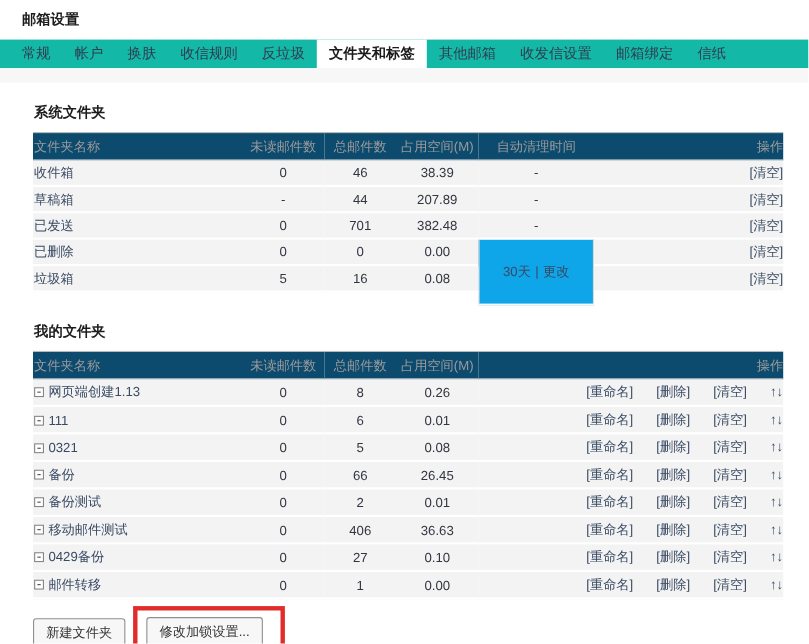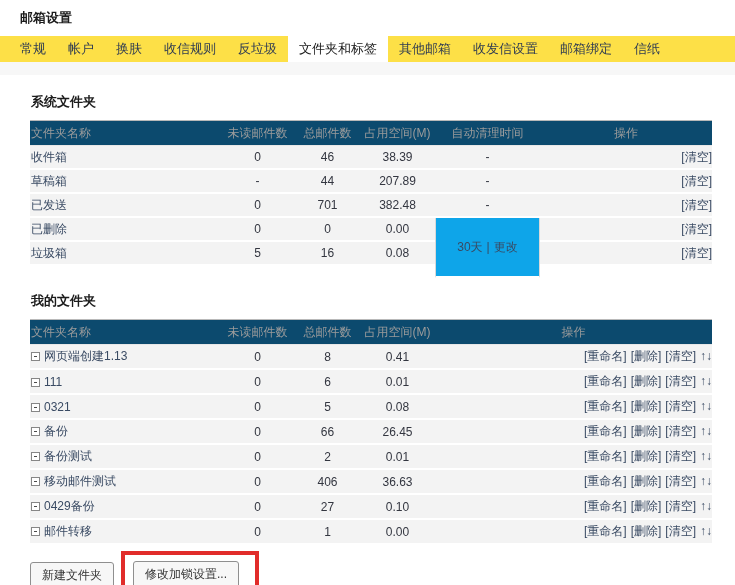--- a/index.html
+++ b/index.html
@@ -1,37 +1,37 @@
 <!DOCTYPE html>
 <html><head>
 <meta charset="utf-8">
 <style>
   * { margin:0; padding:0; box-sizing:border-box; }
   html,body { width:735px; height:585px; background:#fff; overflow:hidden;
     font-family:"Liberation Sans","DejaVu Sans",sans-serif; font-size:12px; color:#333; }
   .page-title { padding:9px 0 0 20px; font-size:13px; font-weight:bold; color:#1c1c1c; }
-  .tabbar { margin-top:9px; background:#fde047; height:26px; display:flex; align-items:stretch; padding-left:9px; }
+  .tabbar { margin-top:9px; background:#14b8a6; height:26px; display:flex; align-items:stretch; padding-left:9px; }
   .tab { line-height:26px; padding:0 11px; color:#303c52; font-size:13px; cursor:pointer; white-space:nowrap; }
-  .tab.active { background:#fff; font-weight:normal; color:#1a1a1a; }
+  .tab.active { background:#fff; font-weight:bold; color:#1a1a1a; }
   .subbar { height:13px; background:#f7f7f7; }
   .content { padding:14px 23px 0 30px; }
   .section-title { font-size:13px; font-weight:bold; color:#1c1c1c; padding:14px 0 9px 1px; border-bottom:1px solid #b9b9b9; }
   .section-title.first { padding-top:4px;font-family:Liberation Serif, serif; }
   table { width:100%; border-collapse:separate; border-spacing:0; table-layout:fixed; }
   th { font-weight:normal; color:#9b9b9b; height:25px; border-bottom:1px solid #e7e7e7; background:#0c4a6e; text-align:center; }
   th.l { text-align:left; padding-left:1px; }
-  th.r { text-align:center; }
+  th.r { text-align:right; }
   td { background:#f3f3f3; height:24px; border-bottom:2px solid #fff; text-align:center; color:#333640; }
   td.l { text-align:left; padding-left:1px; color:#394a63; }
   td.r { text-align:right; color:#394a63; }
   td.dash { color:#333640; }
   td.merged { background:#0ea5e9; border-left:1px solid #d9d9d9; border-right:1px solid #d9d9d9; vertical-align:middle; color:#394a63; }
   td.spacer { background:#fff; height:12px; border-bottom:none; }
   .link { color:#394a63; cursor:pointer; }
-  .ops .link { margin-left:4px; }
+  .ops .link { margin-left:21px; }
   .arrow { margin-left:3px; }
   .arrow + .arrow { margin-left:0; }
   .collapse-icon { display:inline-block; width:9px; height:9px; border:1px solid #868686; background:#fff; position:relative; margin-right:4px; vertical-align:-1px; cursor:pointer; }
   .collapse-icon::after { content:""; position:absolute; left:2px; right:2px; top:3px; height:1px; background:#4a4a4a; }
   .mergetext .sep { margin:0 4px; }
   .btn-row { display:flex; align-items:center; margin-top:6px; }
   button.btn { font-family:inherit; font-size:12px; color:#333; background:#f7f7f7; border:1px solid #8f8f8f; border-radius:3px; padding:4px 11px; cursor:pointer; white-space:nowrap; }
   .red-annot { border:4px solid #e12c2a; padding:6px 16px 7px 8px; margin-left:7px; display:inline-block; }
   .my-table td { height:25px; }
 </style>
@@ -152,21 +152,21 @@
         <th>占用空间(M)</th>
         <th class="r">操作</th>
       </tr>
     </thead>
     <tbody>
 
         <tr>
           <td class="l"><span class="collapse-icon"></span><span>网页端创建1.13</span></td>
           <td>0</td>
           <td>8</td>
-          <td>0.41</td>
+          <td>0.26</td>
           <td class="r ops"><span class="link">[重命名]</span><span class="link">[删除]</span><span class="link">[清空]</span><span class="link arrow">↑</span><span class="link arrow">↓</span></td>
         </tr>
 
         <tr>
           <td class="l"><span class="collapse-icon"></span><span>111</span></td>
           <td>0</td>
           <td>6</td>
           <td>0.01</td>
           <td class="r ops"><span class="link">[重命名]</span><span class="link">[删除]</span><span class="link">[清空]</span><span class="link arrow">↑</span><span class="link arrow">↓</span></td>
         </tr>

